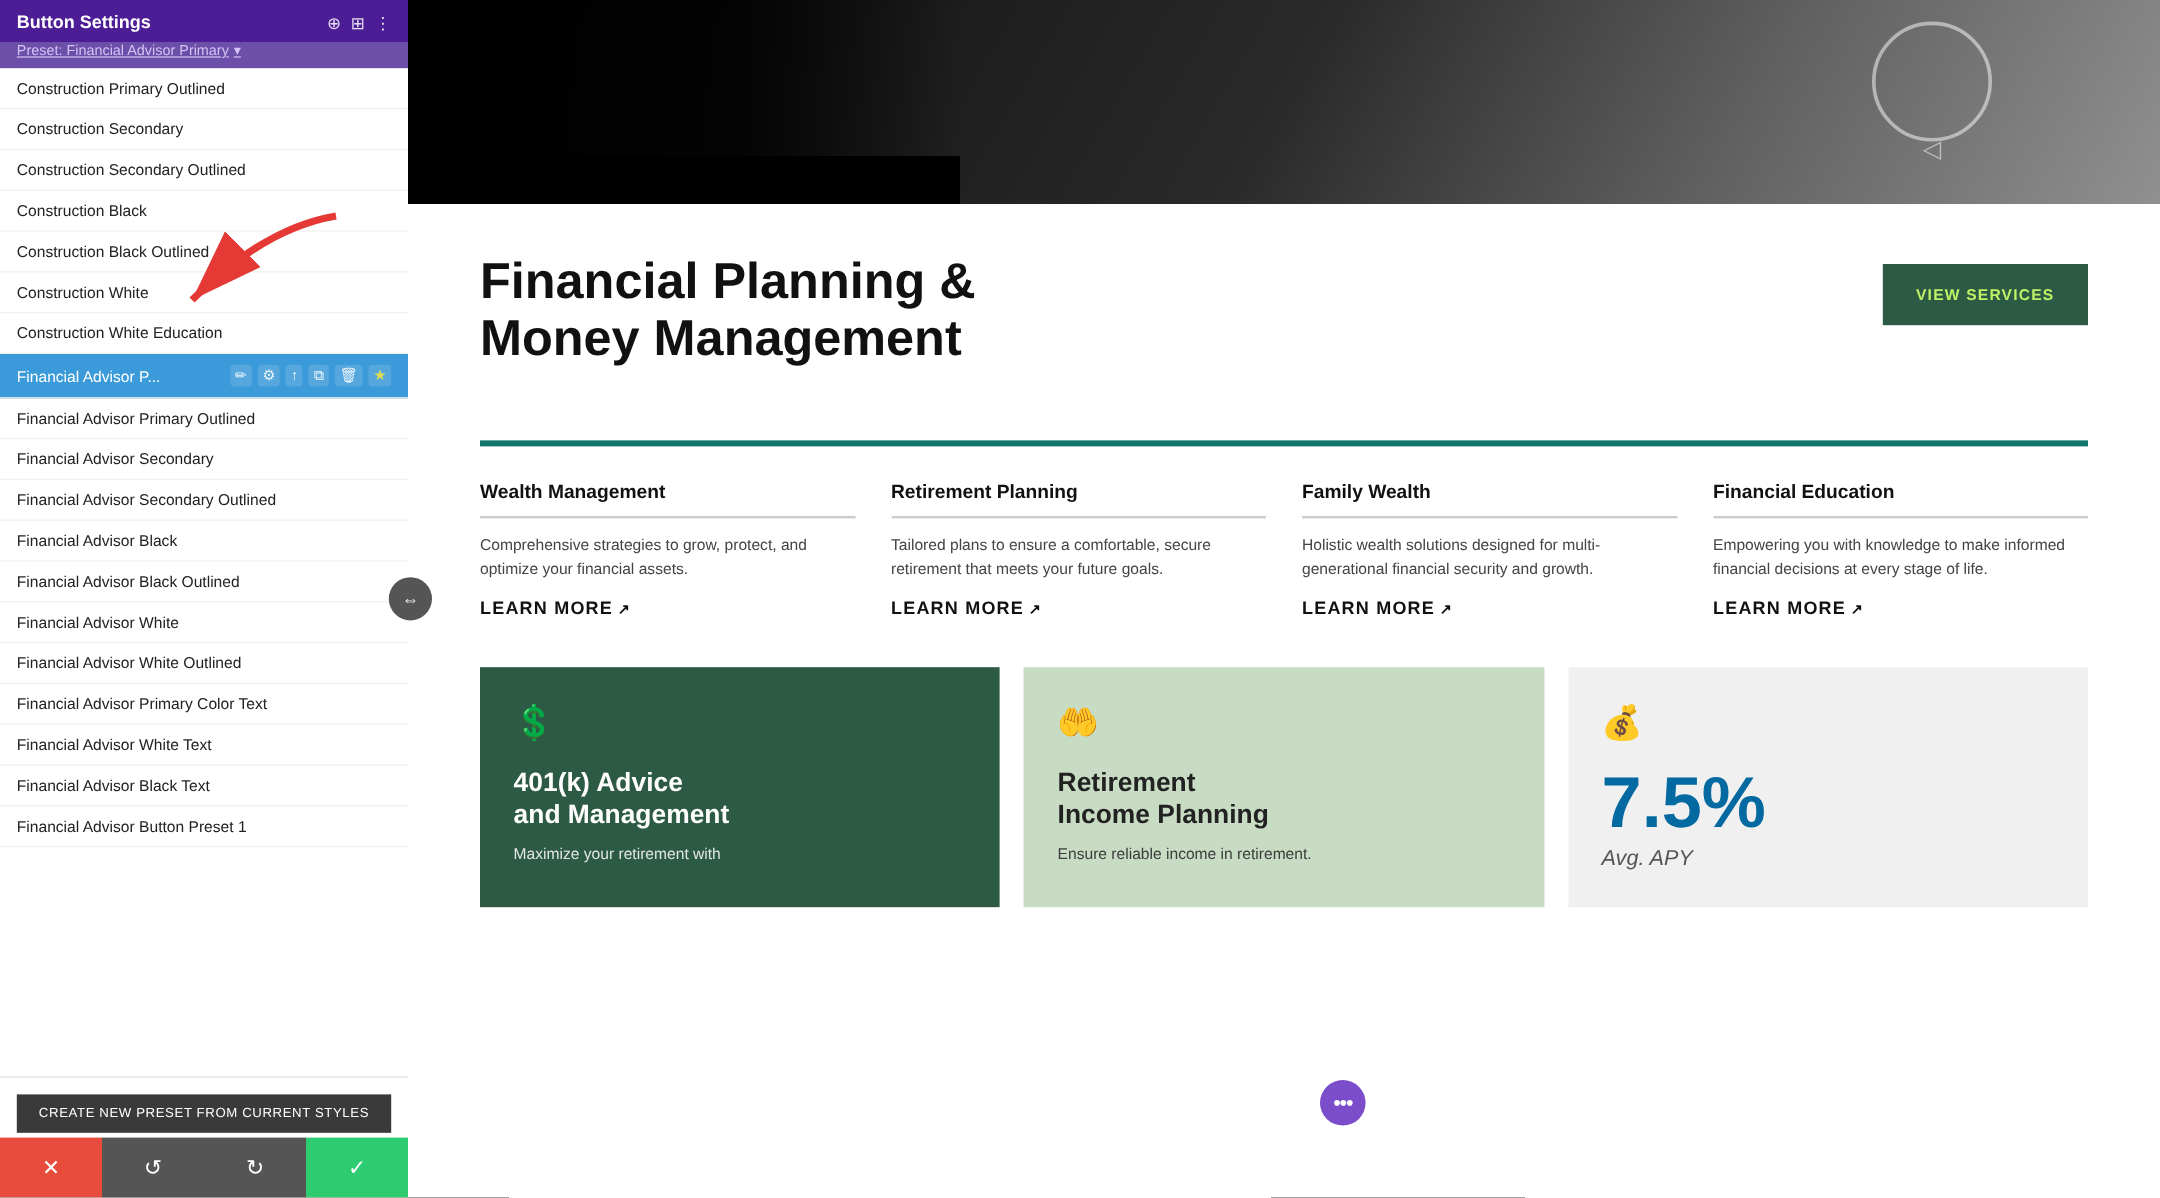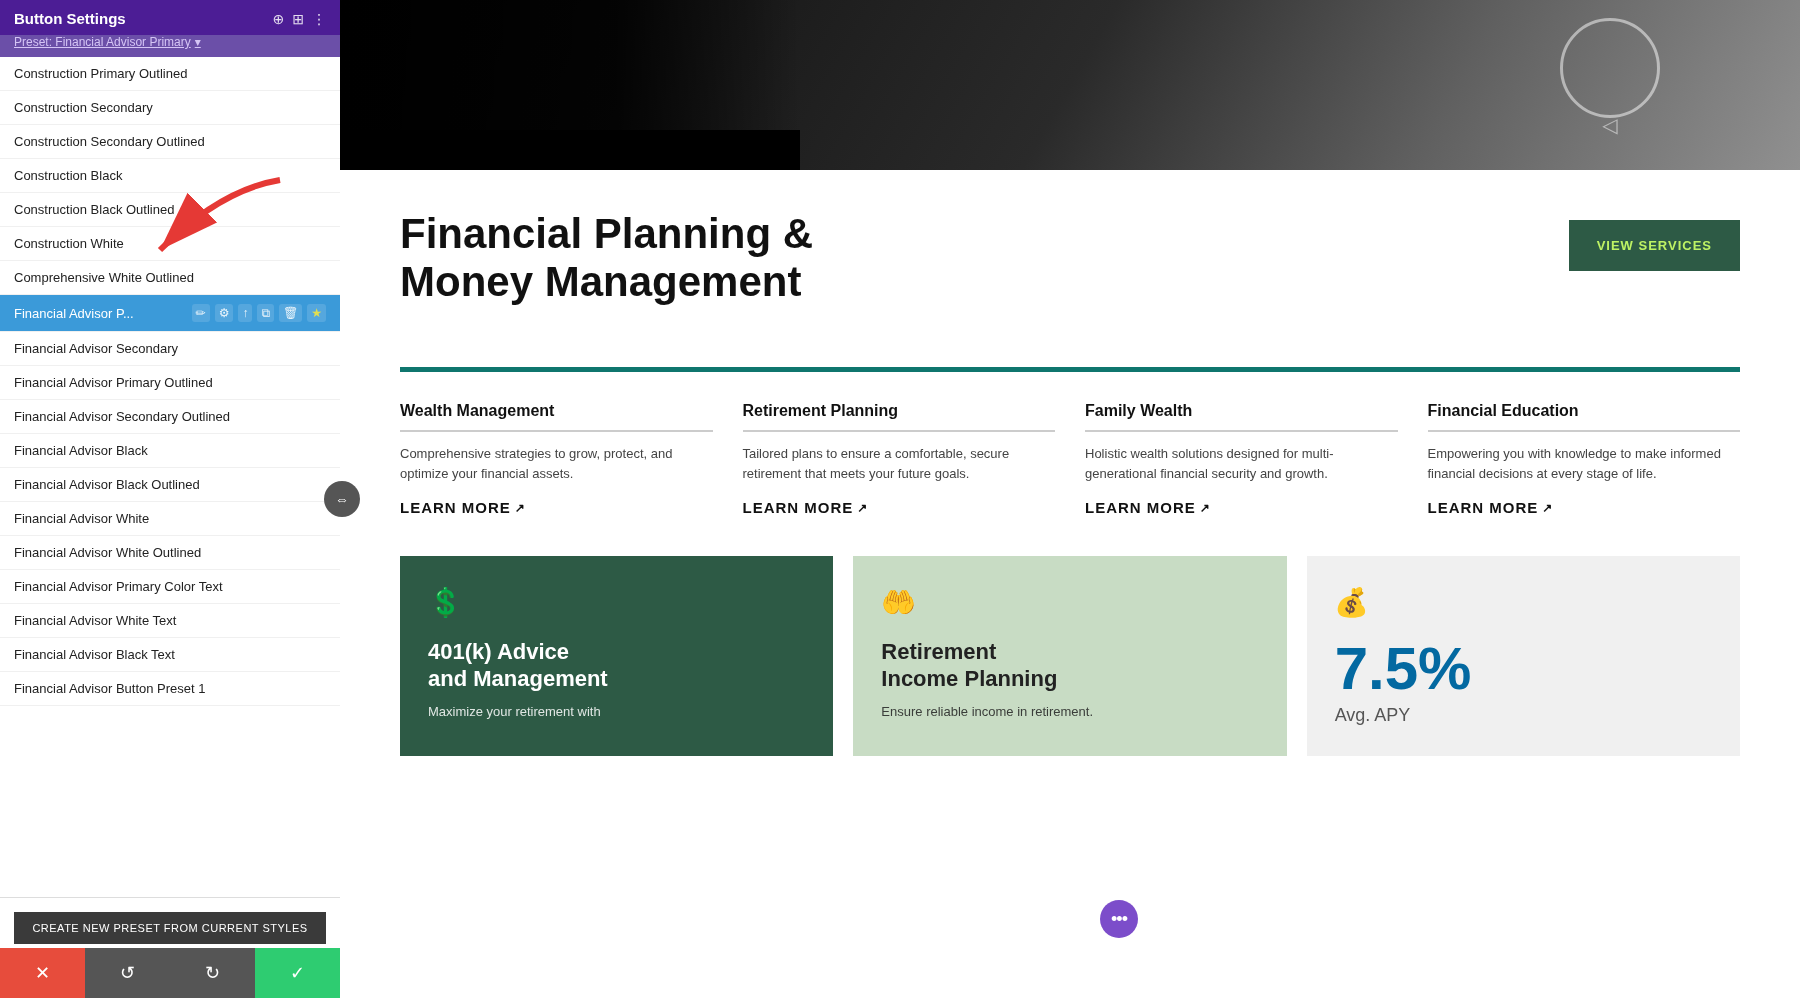--- a/index.html
+++ b/index.html
@@ -324,20 +324,21 @@
       font-weight: 900;
       color: #0369a1;
       line-height: 1;
       margin-bottom: 6px;
     }
 
     .card-stat-label {
       font-size: 18px;
       color: #555;
       font-weight: 500;
+      font-style: italic;
     }
 
     
     .toggle-arrow {
       position: absolute;
       right: -20px;
       top: 50%;
       transform: translateY(-50%);
       width: 36px;
       height: 36px;
@@ -393,34 +394,34 @@
   </div>
 
   <div class="preset-list" id="preset-list">
 
   <div class="preset-item">Construction Primary Outlined</div>
       <div class="preset-item">Construction Secondary</div>
       <div class="preset-item">Construction Secondary Outlined</div>
       <div class="preset-item">Construction Black</div>
       <div class="preset-item">Construction Black Outlined</div>
       <div class="preset-item">Construction White</div>
-      <div class="preset-item">Comprehensive White Outlined</div>
+      <div class="preset-item">Construction White Education</div>
       <div class="preset-item active">
         <span class="preset-name">Financial Advisor P...</span>
         <div class="active-icons">
           <span class="active-icon">✏</span>
           <span class="active-icon">⚙</span>
           <span class="active-icon">↑</span>
           <span class="active-icon">⧉</span>
           <span class="active-icon">🗑</span>
           <span class="active-icon star">★</span>
         </div>
       </div>
+      <div class="preset-item">Financial Advisor Primary Outlined</div>
       <div class="preset-item">Financial Advisor Secondary</div>
-      <div class="preset-item">Financial Advisor Primary Outlined</div>
       <div class="preset-item">Financial Advisor Secondary Outlined</div>
       <div class="preset-item">Financial Advisor Black</div>
       <div class="preset-item">Financial Advisor Black Outlined</div>
       <div class="preset-item">Financial Advisor White</div>
       <div class="preset-item">Financial Advisor White Outlined</div>
       <div class="preset-item">Financial Advisor Primary Color Text</div>
       <div class="preset-item">Financial Advisor White Text</div>
       <div class="preset-item">Financial Advisor Black Text</div>
       <div class="preset-item">Financial Advisor Button Preset 1</div>
     </div>

